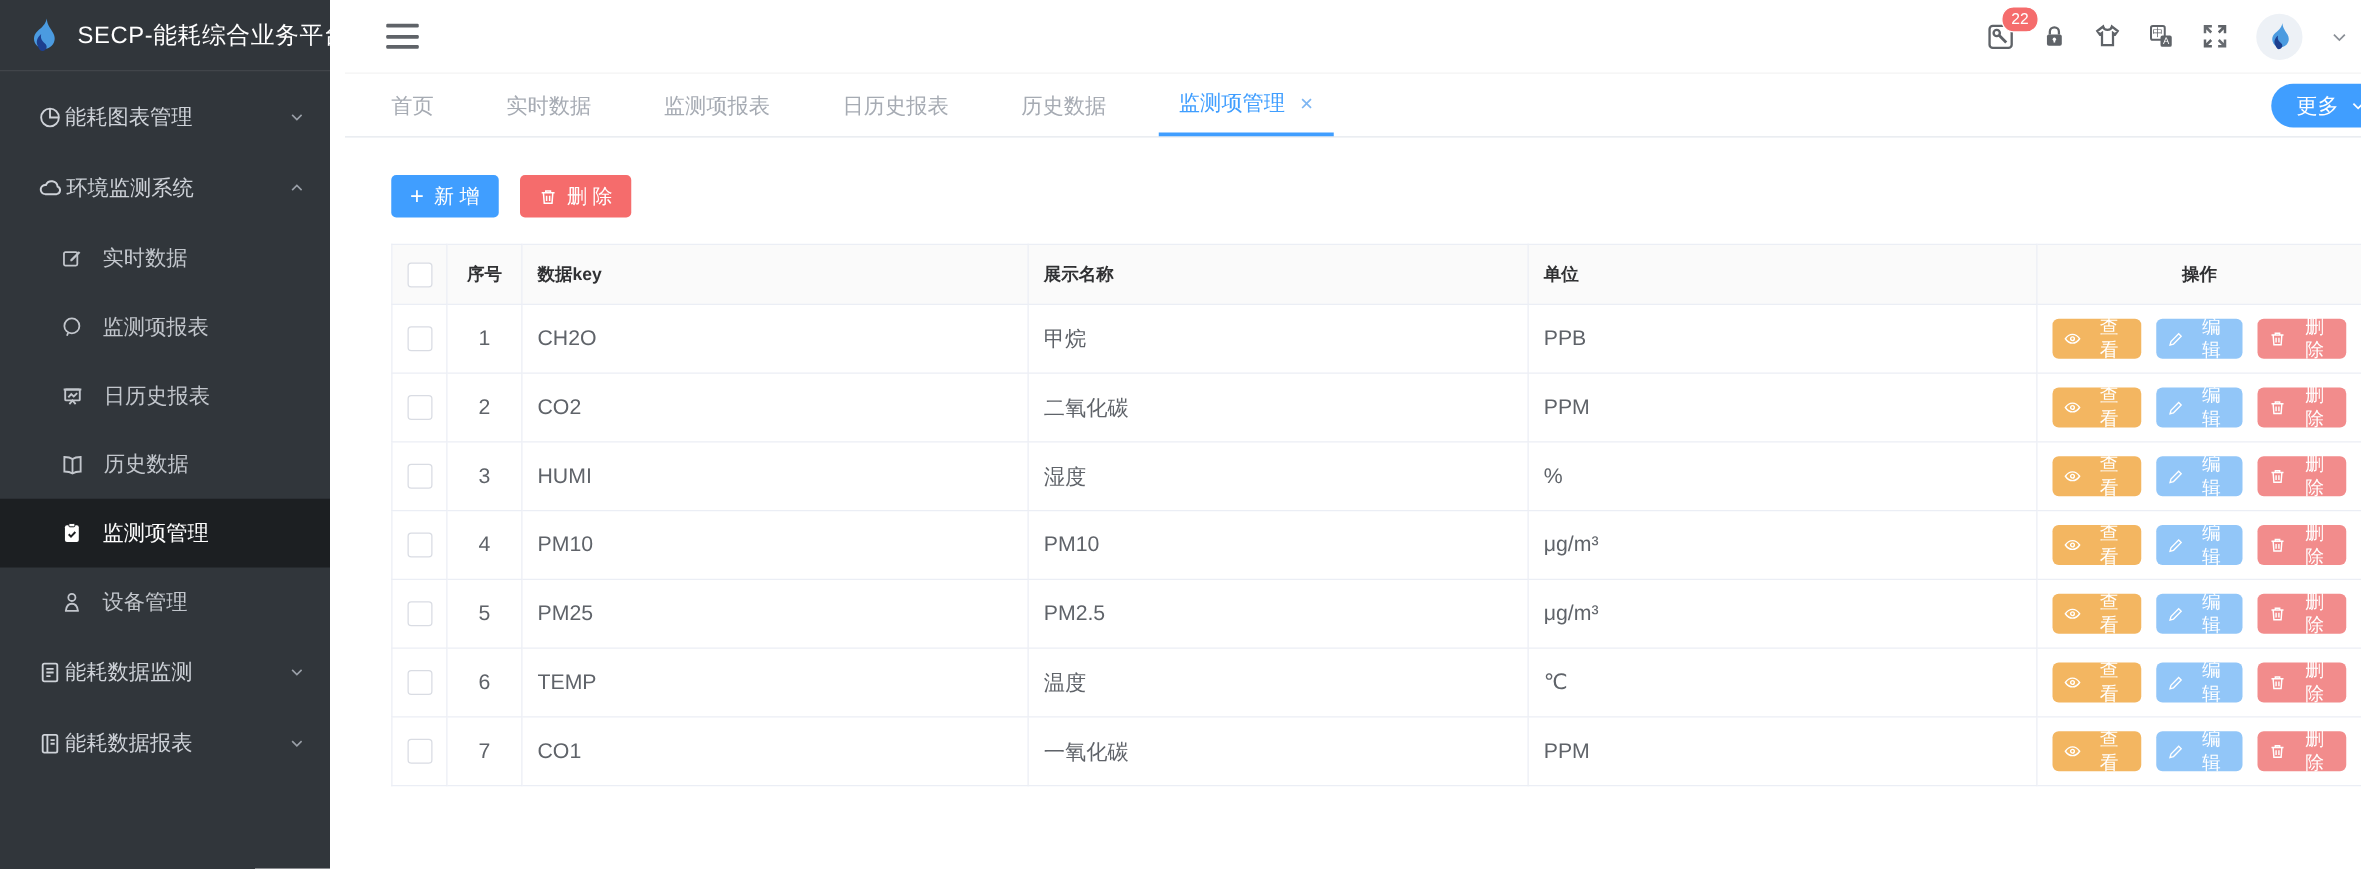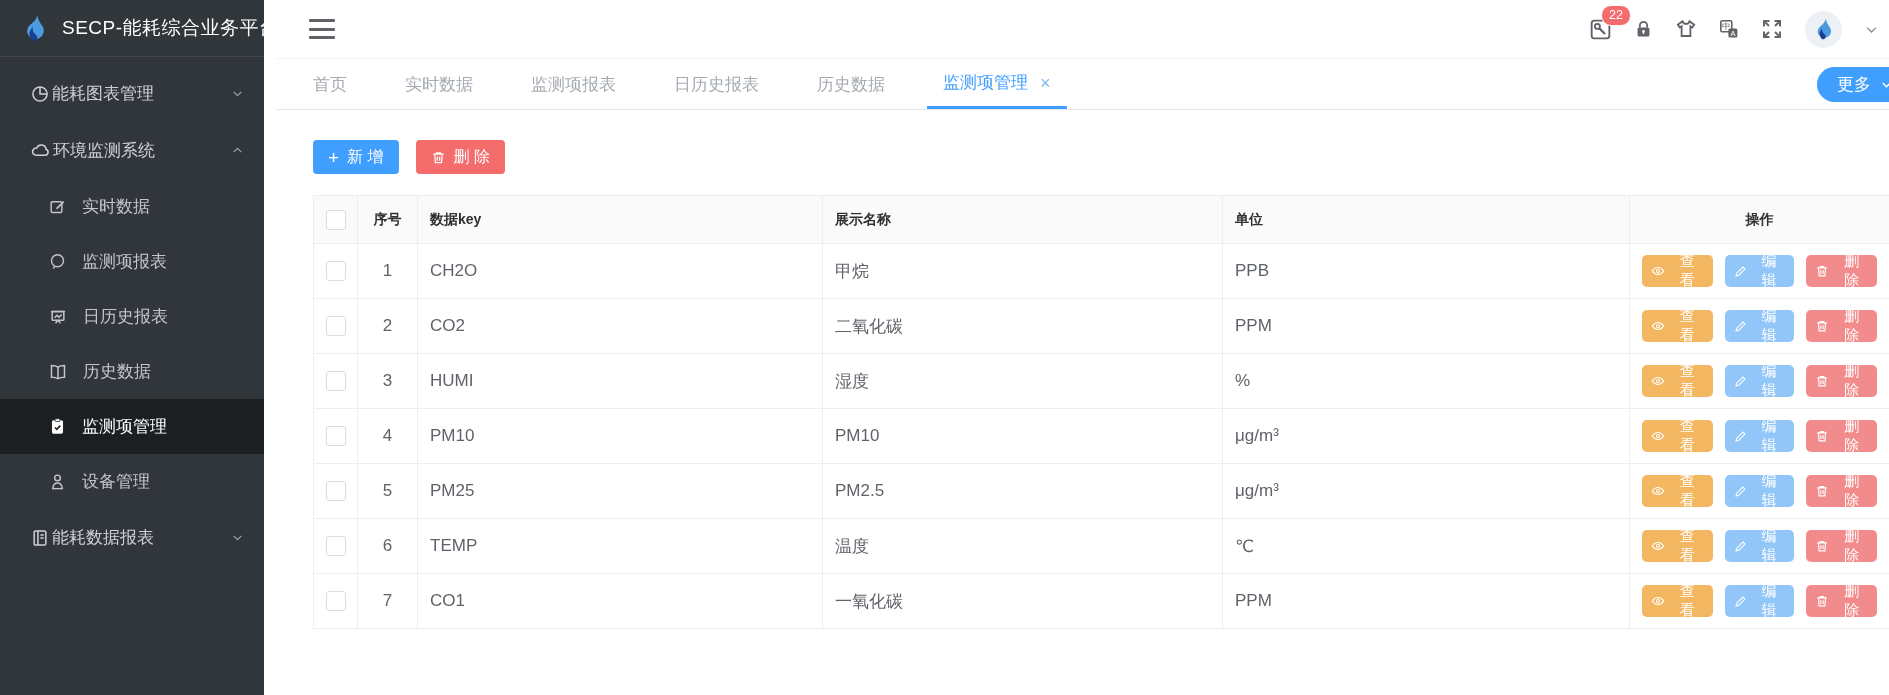--- a/index.html
+++ b/index.html
@@ -157,20 +157,34 @@
         <svg width="19" height="19" viewBox="0 0 24 24" fill="none" stroke="currentColor" stroke-width="1.8">
             <circle cx="12" cy="7.5" r="3.6"></circle>
             <path d="M6 20.5c.6-4.4 3-6.6 6-6.6s5.4 2.2 6 6.6"></path>
             <path d="M5 21h14"></path>
           </svg>
       </span>
       <span>设备管理</span>
     </div>
 
 
+    <div class="menu-group">
+      <span class="mi">
+        <svg width="20" height="20" viewBox="0 0 24 24" fill="none" stroke="currentColor" stroke-width="1.8">
+            <rect x="5" y="3.5" width="14" height="17" rx="1.5"></rect>
+            <path d="M8.5 8.5h7M8.5 12h7M8.5 15.5h4"></path>
+          </svg>
+      </span>
+      <span>能耗数据监测</span>
+      <span class="chev">
+        <svg width="13" height="13" viewBox="0 0 24 24" fill="none" stroke="currentColor" stroke-width="2.4">
+            <path d="M5 9l7 7 7-7"></path>
+          </svg>
+      </span>
+    </div>
 
     <div class="menu-group">
       <span class="mi">
         <svg width="20" height="20" viewBox="0 0 24 24" fill="none" stroke="currentColor" stroke-width="1.8">
             <rect x="5" y="3.5" width="14" height="17" rx="1.5"></rect>
             <path d="M9.5 3.5v17M12.5 8.5h4M12.5 12h4"></path>
           </svg>
       </span>
       <span>能耗数据报表</span>
       <span class="chev">

